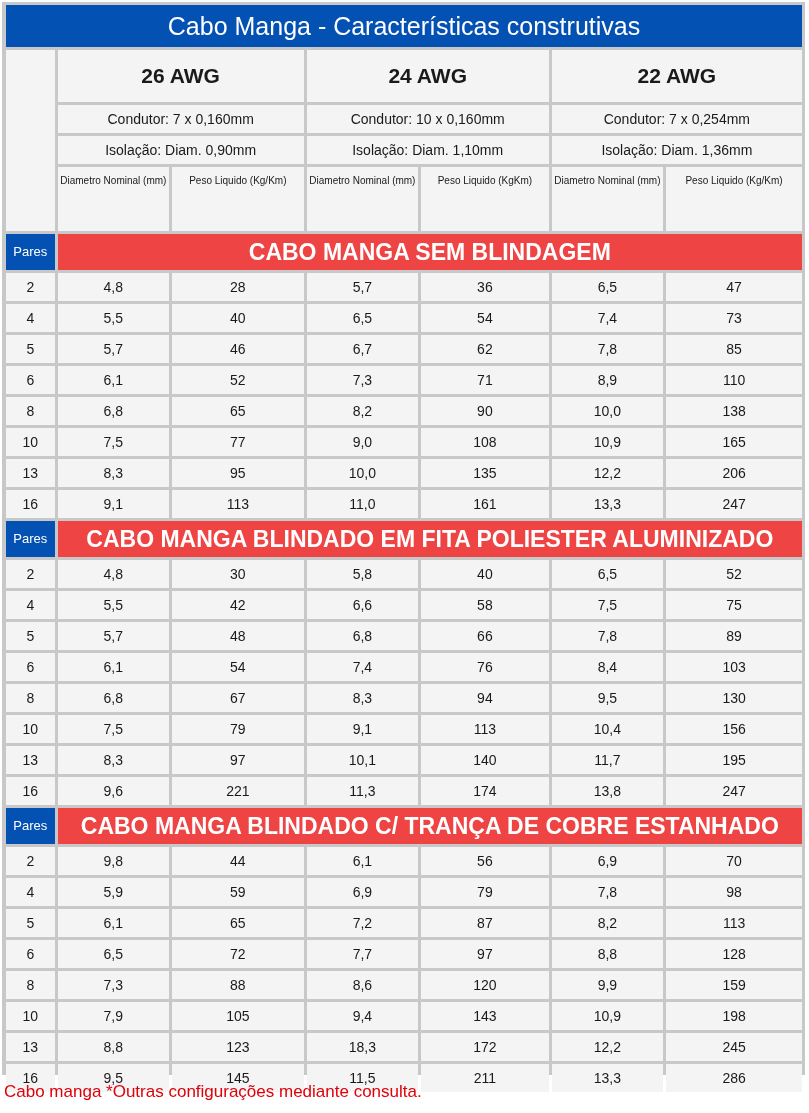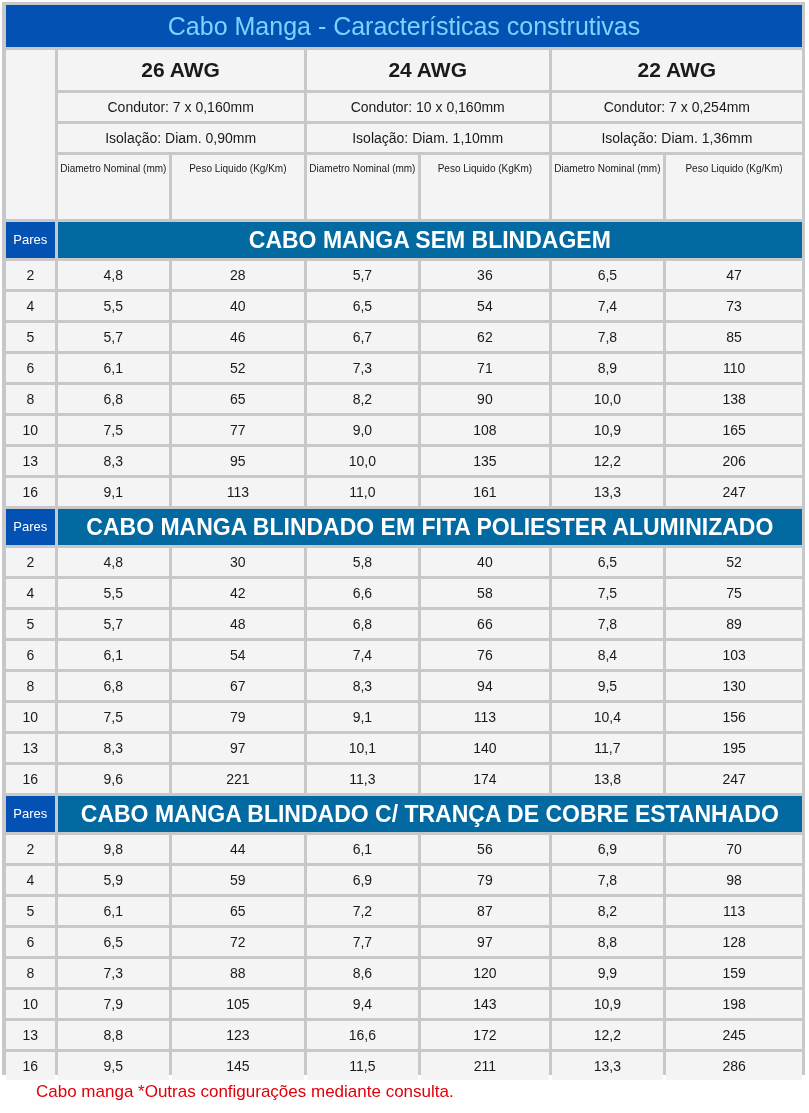--- a/index.html
+++ b/index.html
@@ -1,27 +1,27 @@
 <!DOCTYPE html>
 <html><head>
 <meta charset="utf-8">
 <style>
   html, body { margin:0; padding:0; background:#ffffff; }
   body { width:809px; height:1113px; position:relative; font-family:"Liberation Sans", sans-serif; }
   .frame { position:absolute; left:2px; top:2px; width:803px; background:#c8c8c8; padding:3px 0 0 4px; box-sizing:border-box; height:1073px; }
   table { border-collapse:separate; border-spacing:3px; margin-left:-3px; margin-top:-3px; width:802px; table-layout:fixed; }
   td, th { background:#f4f4f4; color:#1a1a1a; text-align:center; padding:0; font-weight:normal; font-size:14px; }
-  .title { background:#0451b4; color:#7dd3fc; font-size:25px; height:42px; }
-  .awg { font-size:21px; font-weight:bold; height:40px; }
+  .title { background:#0451b4; color:#ffffff; font-size:25px; height:42px; }
+  .awg { font-size:21px; font-weight:bold; height:52px; }
   .sub { font-size:14px; height:28px;margin-top:19px; }
   .colh { font-size:10px; height:64px; line-height:19px; vertical-align:top; padding-top:4px; box-sizing:border-box; }
   .pares { background:#0451b4; color:#fff; font-size:13px; vertical-align:top; padding-top:10px; height:36px; box-sizing:border-box; }
-  .sect { background:#0369a1; color:#fff; font-size:23px; font-weight:bold; }
+  .sect { background:#ef4444; color:#fff; font-size:23px; font-weight:bold; }
   .cell { height:28px; font-size:14px; }
-  .note { position:absolute; left:4px; top:1082px; color:#e0000a; font-size:17px;margin-left:32px; }
+  .note { position:absolute; left:4px; top:1082px; color:#e0000a; font-size:17px; }
 </style>
 </head>
 <body>
 
 <div class="frame">
   <table>
     <colgroup>
       <col style="width:48px">
         <col style="width:110px">
         <col style="width:130px">
@@ -265,21 +265,21 @@
           <td class="cell">105</td>
           <td class="cell">9,4</td>
           <td class="cell">143</td>
           <td class="cell">10,9</td>
           <td class="cell">198</td>
         </tr>
         <tr>
           <td class="cell">13</td>
           <td class="cell">8,8</td>
           <td class="cell">123</td>
-          <td class="cell">16,6</td>
+          <td class="cell">18,3</td>
           <td class="cell">172</td>
           <td class="cell">12,2</td>
           <td class="cell">245</td>
         </tr>
         <tr>
           <td class="cell">16</td>
           <td class="cell">9,5</td>
           <td class="cell">145</td>
           <td class="cell">11,5</td>
           <td class="cell">211</td>

